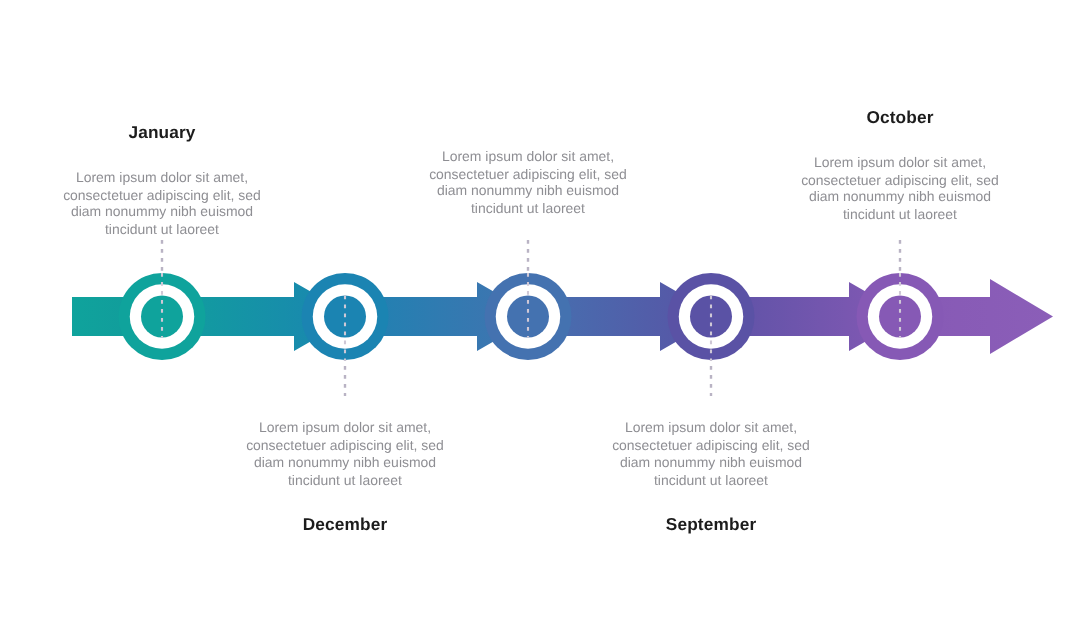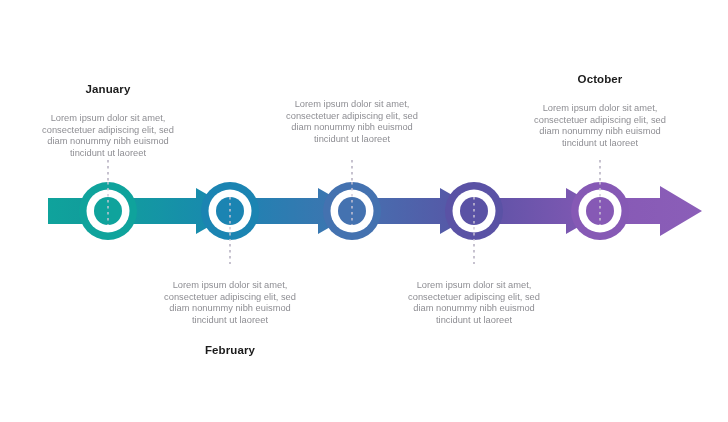--- a/index.html
+++ b/index.html
@@ -158,20 +158,21 @@
     <div class="milestone-body">Lorem ipsum dolor sit amet, consectetuer adipiscing elit, sed diam nonummy nibh euismod tincidunt ut laoreet</div>
   </div>
 
   <div class="text-block block-above" style="left:516px; top:72px;">
     <div class="milestone-title">October</div>
     <div class="milestone-body">Lorem ipsum dolor sit amet, consectetuer adipiscing elit, sed diam nonummy nibh euismod tincidunt ut laoreet</div>
   </div>
 
   <div class="text-block block-below" style="left:146px; top:263px;">
     <div class="milestone-body">Lorem ipsum dolor sit amet, consectetuer adipiscing elit, sed diam nonummy nibh euismod tincidunt ut laoreet</div>
-    <div class="milestone-title">February</div>
+    <div class="milestone-title">December</div>
   </div>
 
   <div class="text-block block-below" style="left:390px; top:263px;">
     <div class="milestone-body">Lorem ipsum dolor sit amet, consectetuer adipiscing elit, sed diam nonummy nibh euismod tincidunt ut laoreet</div>
+    <div class="milestone-title">September</div>
   </div>
 
 </div>
 
 </body></html>

